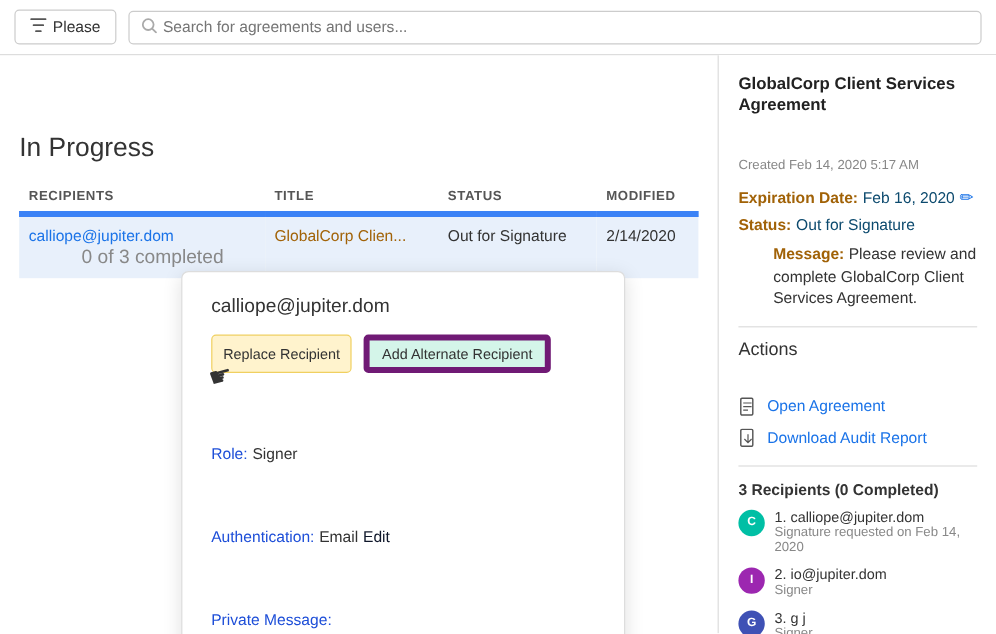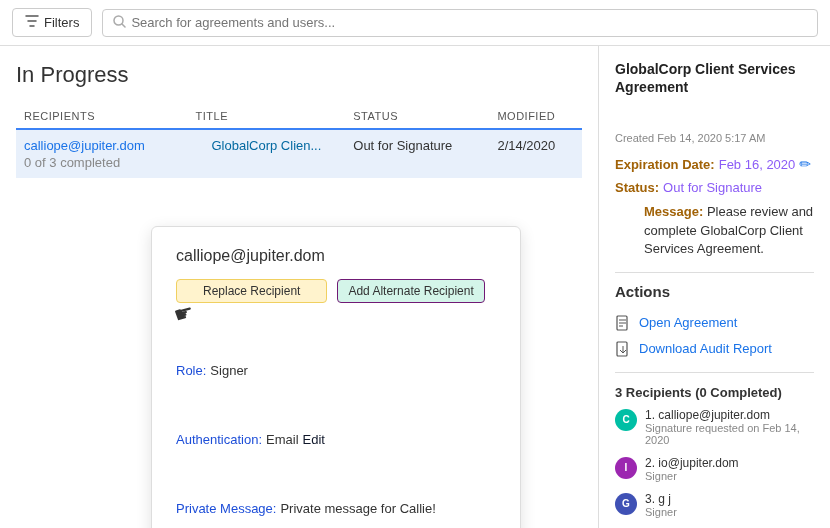--- a/index.html
+++ b/index.html
@@ -68,57 +68,58 @@
       overflow-y: auto;
       padding: 16px 16px 0 16px;
       position: relative;
     }
 
     .page-title {
       font-size: 22px;
       font-weight: 300;
       color: #333;
       margin-bottom: 16px;
+      margin-top: 48px;
     }
 
     
     .agreements-table {
       width: 100%;
       border-collapse: collapse;
     }
     .agreements-table th {
       text-align: left;
       font-size: 11px;
-      font-weight: 400;
+      font-weight: 700;
       color: #555;
       text-transform: uppercase;
       letter-spacing: 0.5px;
       padding: 6px 8px;
-      border-bottom: 2px solid #3b82f6;
+      border-bottom: 5px solid #3b82f6;
     }
     .agreements-table td {
       padding: 8px 8px;
       font-size: 13px;
       vertical-align: top;
     }
     .table-row-selected td {
       background: #e8f0fb;
     }
     .recipient-email {
       color: #1a73e8;
       font-size: 13px;
     }
     .recipient-sub {
       color: #888;
-      font-size: 13px;
+      font-size: 16px;
       margin-top: 2px;
+      margin-left: 44px;
     }
     .title-cell {
-      color: #0369a1;
-      text-align: center;
+      color: #a16207;
     }
     .status-cell {
       color: #333;
     }
     .modified-cell {
       color: #333;
     }
 
     
     .popup-card {
@@ -142,28 +143,28 @@
     }
     .popup-actions {
       display: flex;
       gap: 10px;
       margin-bottom: 14px;
     }
     .btn-replace {
       background: #fff3cd;
       border: 1px solid #f0d060;
       color: #333;
-      padding: 4px 26px;
+      padding: 4px 9px;
       border-radius: 4px;
       font-size: 12px;
       cursor: pointer;
     }
     .btn-alternate {
       background: #d4f5e9;
-      border: 1px solid #701a75;
+      border: 5px solid #701a75;
       color: #333;
       padding: 4px 10px;
       border-radius: 4px;
       font-size: 12px;
       cursor: pointer;
     }
     .popup-field {
       margin-bottom: 8px;
       font-size: 13px;
       display: flex;
@@ -213,21 +214,21 @@
       display: flex;
       align-items: center;
       gap: 4px;
       flex-wrap: wrap;
     }
     .panel-field-label {
       font-weight: 600;
       color: #a16207;
     }
     .panel-field-value {
-      color: #8b5cf6;
+      color: #0c4a6e;
     }
     .edit-icon {
       color: #1a73e8;
       cursor: pointer;
       font-size: 14px;
     }
     .panel-message {
       font-size: 13px;
       color: #333;
       margin-bottom: 14px;
@@ -237,23 +238,23 @@
     .panel-message .panel-field-label { font-weight: 600; }
 
     .panel-divider {
       border: none;
       border-top: 1px solid #ddd;
       margin: 10px 0;
     }
 
     .actions-title {
       font-size: 15px;
-      font-weight: 700;
-      color: #333;
-      margin-bottom: 10px;
+      font-weight: 400;
+      color: #333;
+      margin-bottom: 26px;
     }
 
     .action-item {
       display: flex;
       align-items: center;
       gap: 8px;
       padding: 5px 0;
       font-size: 13px;
       color: #1a73e8;
       cursor: pointer;
@@ -344,21 +345,21 @@
 </head>
 <body>
 
 <div class="toolbar">
   <button class="filter-btn">
     <span>
       <svg width="14" height="14" viewBox="0 0 14 14" fill="none">
         <path d="M1 2h12M3 7h8M5 12h4" stroke="#555" stroke-width="1.5" stroke-linecap="round"></path>
       </svg>
     </span>
-    <span>Filters</span>
+    <span>Please</span>
   </button>
   <div class="search-box">
     <span class="search-icon-svg">
       <svg width="13" height="13" viewBox="0 0 13 13" fill="none">
         <circle cx="5.5" cy="5.5" r="4.5" stroke="#aaa" stroke-width="1.5"></circle>
         <path d="M9 9l3 3" stroke="#aaa" stroke-width="1.5" stroke-linecap="round"></path>
       </svg>
     </span>
     <input type="text" placeholder="Search for agreements and users..." style="">
   </div>
@@ -401,21 +402,20 @@
         <span class="popup-label">Role:</span>
         <span class="popup-value">Signer</span>
       </div>
       <div class="popup-field">
         <span class="popup-label">Authentication:</span>
         <span class="popup-value">Email</span>
         <a class="popup-link">Edit</a>
       </div>
       <div class="popup-field">
         <span class="popup-label">Private Message:</span>
-        <span class="popup-value">Private message for Callie!</span>
       </div>
     </div>
 
     <div class="cursor-hand">☛</div>
   </div>
 
   <div class="right-panel">
     <div class="panel-title">GlobalCorp Client Services Agreement</div>
     <div class="panel-subtitle">Created Feb 14, 2020 5:17 AM</div>
 

